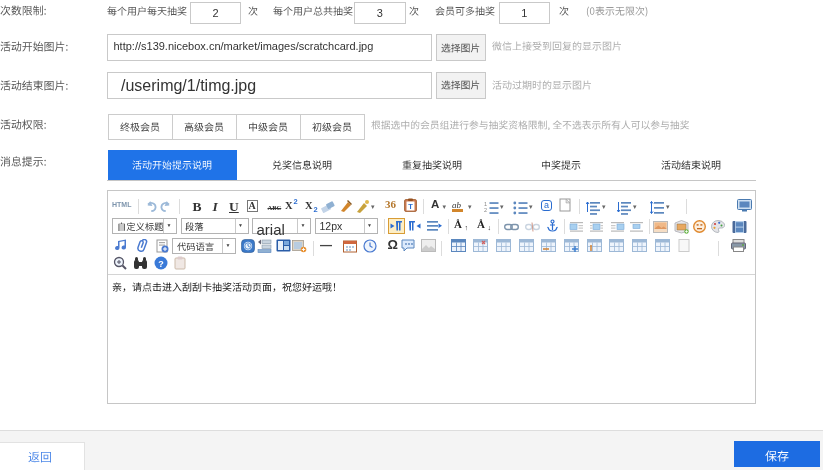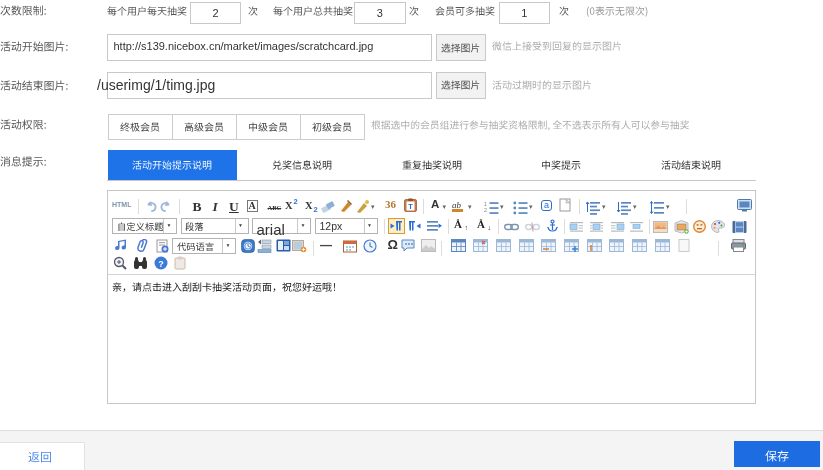--- a/index.html
+++ b/index.html
@@ -45,21 +45,21 @@
 <svg style="position:absolute;left:441.4px;top:42.7px;" width="40.2" height="10.8" viewBox="0 0 40.2 10.8">
     <path transform="translate(0,8.62)" d="M0.6 -7.5C1.2 -7 1.8 -6.3 2.1 -5.9L2.7 -6.3C2.4 -6.8 1.7 -7.4 1.2 -7.9ZM4.4 -7.9C4.1 -7.1 3.7 -6.2 3.2 -5.6C3.4 -5.5 3.7 -5.3 3.8 -5.2C4 -5.5 4.3 -5.9 4.5 -6.2H5.9V-4.8H3.1V-4.1H4.9C4.7 -2.9 4.3 -1.9 2.9 -1.4C3 -1.3 3.2 -1 3.3 -0.8C5 -1.5 5.5 -2.6 5.6 -4.1H6.7V-1.9C6.7 -1.1 6.8 -0.9 7.6 -0.9C7.7 -0.9 8.4 -0.9 8.5 -0.9C9.1 -0.9 9.3 -1.2 9.4 -2.5C9.2 -2.5 8.9 -2.6 8.8 -2.8C8.7 -1.7 8.7 -1.6 8.4 -1.6C8.3 -1.6 7.8 -1.6 7.7 -1.6C7.4 -1.6 7.4 -1.6 7.4 -1.9V-4.1H9.3V-4.8H6.6V-6.2H8.9V-6.9H6.6V-8.2H5.9V-6.9H4.8C4.9 -7.2 5 -7.5 5.1 -7.8ZM2.5 -4.5H0.5V-3.8H1.8V-0.8C1.3 -0.6 0.9 -0.3 0.4 0.1L0.9 0.8C1.5 0.2 2 -0.3 2.4 -0.3C2.6 -0.3 2.9 -0 3.3 0.2C3.9 0.6 4.7 0.7 5.9 0.7C6.8 0.7 8.5 0.6 9.3 0.6C9.3 0.4 9.4 -0 9.5 -0.2C8.5 -0.1 7 -0 5.9 -0C4.9 -0 4 -0.1 3.4 -0.5C2.9 -0.7 2.7 -1 2.5 -1Z M11.5 -8.2V-6.3H10.3V-5.6H11.5V-3.5C11 -3.3 10.5 -3.2 10.2 -3.1L10.3 -2.4L11.5 -2.8V-0.1C11.5 0 11.5 0 11.4 0.1C11.3 0.1 10.9 0.1 10.4 0C10.5 0.3 10.6 0.6 10.7 0.7C11.3 0.7 11.7 0.7 11.9 0.6C12.2 0.5 12.2 0.3 12.2 -0.1V-3L13.4 -3.4L13.3 -4L12.2 -3.7V-5.6H13.4V-6.3H12.2V-8.2ZM17.7 -7C17.3 -6.5 16.8 -6.1 16.3 -5.7C15.8 -6.1 15.3 -6.5 15 -7ZM13.7 -7.7V-7H14.3C14.7 -6.4 15.2 -5.8 15.7 -5.3C15 -4.9 14.1 -4.5 13.3 -4.3C13.4 -4.2 13.6 -3.9 13.7 -3.7C14.5 -4 15.5 -4.4 16.3 -4.9C17 -4.4 17.9 -4 18.9 -3.7C19 -3.9 19.2 -4.2 19.3 -4.3C18.4 -4.5 17.6 -4.9 16.9 -5.3C17.6 -5.9 18.3 -6.6 18.7 -7.5L18.3 -7.7L18.1 -7.7ZM15.9 -4V-3.2H13.9V-2.5H15.9V-1.5H13.4V-0.8H15.9V0.8H16.6V-0.8H19.2V-1.5H16.6V-2.5H18.5V-3.2H16.6V-4Z M23.3 -2.7C24.1 -2.6 25.1 -2.2 25.6 -2L25.9 -2.5C25.4 -2.7 24.4 -3 23.6 -3.2ZM22.3 -1.5C23.6 -1.3 25.3 -0.9 26.3 -0.6L26.6 -1.1C25.7 -1.5 24 -1.8 22.6 -2ZM20.4 -7.8V0.8H21.1V0.4H27.9V0.8H28.6V-7.8ZM21.1 -0.3V-7.1H27.9V-0.3ZM23.7 -6.9C23.2 -6.1 22.3 -5.4 21.5 -4.9C21.6 -4.8 21.9 -4.5 22 -4.4C22.3 -4.6 22.6 -4.9 22.9 -5.1C23.2 -4.8 23.6 -4.5 24 -4.3C23.1 -3.9 22.2 -3.6 21.3 -3.4C21.4 -3.3 21.6 -3 21.7 -2.8C22.6 -3 23.6 -3.4 24.6 -3.9C25.4 -3.4 26.3 -3.1 27.3 -2.9C27.3 -3.1 27.5 -3.3 27.7 -3.5C26.8 -3.6 25.9 -3.9 25.2 -4.2C25.9 -4.7 26.5 -5.3 26.9 -5.9L26.5 -6.2L26.4 -6.2H23.9C24 -6.3 24.2 -6.5 24.3 -6.7ZM23.3 -5.5 23.4 -5.6H25.9C25.6 -5.2 25.1 -4.9 24.6 -4.6C24.1 -4.8 23.6 -5.2 23.3 -5.5Z M31.2 -8V-4.7C31.2 -3 31 -1.2 29.8 0.2C30 0.4 30.2 0.6 30.4 0.8C31.3 -0.2 31.7 -1.4 31.8 -2.6H35.9V0.8H36.7V-3.4H31.9C31.9 -3.8 31.9 -4.3 31.9 -4.7V-4.9H38.2V-5.7H35.5V-8.2H34.7V-5.7H31.9V-8Z" fill="#4d4d4d"></path>
   </svg>
 <svg style="position:absolute;left:492.0px;top:41.2px;" width="131.0" height="11.0" viewBox="0 0 131.0 11.0">
     <path transform="translate(0,8.80)" d="M2 -8.4C1.6 -7.7 0.9 -6.9 0.3 -6.4C0.4 -6.3 0.6 -6 0.7 -5.8C1.4 -6.4 2.2 -7.3 2.7 -8.2ZM3.3 -3.2V-2C3.3 -1.3 3.2 -0.4 2.5 0.3C2.7 0.4 2.9 0.6 3 0.8C3.8 -0 3.9 -1.2 3.9 -2V-2.6H5.2V-1.4C5.2 -1 5.1 -0.9 5 -0.8C5 -0.6 5.2 -0.3 5.2 -0.2C5.4 -0.3 5.6 -0.5 6.8 -1.3C6.7 -1.5 6.7 -1.7 6.6 -1.9L5.9 -1.4V-3.2ZM7.4 -5.7H8.6C8.4 -4.5 8.2 -3.4 7.9 -2.5C7.6 -3.3 7.4 -4.3 7.3 -5.3ZM2.8 -4.5V-3.8H6.2V-3.9C6.3 -3.8 6.5 -3.6 6.5 -3.5C6.7 -3.7 6.8 -3.9 6.9 -4.2C7 -3.3 7.2 -2.4 7.5 -1.7C7.1 -0.9 6.5 -0.2 5.7 0.3C5.8 0.4 6.1 0.7 6.1 0.8C6.8 0.3 7.4 -0.2 7.8 -0.9C8.2 -0.2 8.6 0.4 9.2 0.8C9.3 0.6 9.5 0.3 9.7 0.2C9.1 -0.2 8.6 -0.8 8.2 -1.6C8.8 -2.7 9.1 -4.1 9.2 -5.7H9.6V-6.3H7.5C7.7 -7 7.8 -7.6 7.8 -8.3L7.1 -8.4C7 -6.8 6.7 -5.3 6.2 -4.3V-4.5ZM3 -7.6V-5.2H6.2V-7.6H5.6V-5.8H4.9V-8.4H4.3V-5.8H3.6V-7.6ZM2.2 -6.4C1.7 -5.3 0.9 -4.3 0.2 -3.6C0.3 -3.4 0.5 -3.1 0.6 -2.9C0.9 -3.2 1.2 -3.5 1.5 -3.9V0.8H2.2V-4.9C2.4 -5.3 2.7 -5.8 2.9 -6.2Z M13.8 -5.3V-4.7H18.7V-5.3ZM13.8 -3.9V-3.3H18.7V-3.9ZM13.1 -6.8V-6.1H19.5V-6.8ZM15.4 -8.2C15.7 -7.7 16 -7.2 16.1 -6.8L16.8 -7.1C16.6 -7.5 16.4 -8 16.1 -8.4ZM13.7 -2.4V0.8H14.3V0.4H18.1V0.8H18.8V-2.4ZM14.3 -0.2V-1.8H18.1V-0.2ZM12.6 -8.4C12.1 -6.9 11.2 -5.4 10.3 -4.4C10.4 -4.2 10.7 -3.8 10.7 -3.7C11.1 -4 11.4 -4.5 11.7 -5V0.8H12.4V-6.2C12.7 -6.8 13 -7.5 13.2 -8.2Z M24.3 -8.2V-0.4H20.5V0.3H29.5V-0.4H25.1V-4.4H28.8V-5.2H25.1V-8.2Z M34.6 -6.4C34.9 -6 35.1 -5.4 35.3 -5L35.9 -5.3C35.8 -5.7 35.4 -6.2 35.1 -6.6ZM31.6 -8.4V-6.4H30.4V-5.7H31.6V-3.5C31.1 -3.3 30.6 -3.2 30.3 -3.1L30.5 -2.4L31.6 -2.7V-0.1C31.6 0 31.6 0.1 31.4 0.1C31.3 0.1 31 0.1 30.6 0.1C30.7 0.3 30.8 0.6 30.8 0.8C31.4 0.8 31.7 0.8 32 0.6C32.2 0.5 32.3 0.3 32.3 -0.1V-3L33.3 -3.3L33.2 -4L32.3 -3.7V-5.7H33.3V-6.4H32.3V-8.4ZM35.7 -8.2C35.8 -8 36 -7.6 36.1 -7.4H33.8V-6.7H39.3V-7.4H36.9C36.8 -7.7 36.6 -8 36.4 -8.3ZM37.7 -6.6C37.5 -6.1 37.1 -5.5 36.8 -5H33.5V-4.4H39.5V-5H37.6C37.9 -5.4 38.1 -5.9 38.4 -6.4ZM37.6 -2.6C37.5 -2 37.1 -1.5 36.7 -1.1C36.1 -1.3 35.6 -1.5 35 -1.7C35.2 -2 35.4 -2.3 35.6 -2.6ZM34 -1.4C34.6 -1.2 35.4 -0.9 36.1 -0.6C35.4 -0.2 34.4 0 33.2 0.1C33.3 0.3 33.5 0.6 33.5 0.8C35 0.6 36 0.2 36.8 -0.3C37.6 0.1 38.4 0.5 38.9 0.8L39.4 0.2C38.9 -0.1 38.2 -0.4 37.4 -0.8C37.9 -1.3 38.2 -1.9 38.4 -2.6H39.6V-3.3H36C36.2 -3.6 36.3 -3.9 36.5 -4.2L35.8 -4.3C35.6 -4 35.4 -3.6 35.2 -3.3H33.4V-2.6H34.9C34.6 -2.1 34.3 -1.7 34 -1.4Z M48.2 -8.4C46.5 -8.1 43.4 -7.8 40.8 -7.7C40.9 -7.5 41 -7.2 41 -7C43.6 -7.2 46.7 -7.4 48.7 -7.8ZM44.3 -7.1C44.5 -6.6 44.8 -6 44.8 -5.6L45.5 -5.8C45.5 -6.1 45.2 -6.8 45 -7.2ZM47.7 -7.2C47.5 -6.7 47.1 -6 46.8 -5.5H42.4L43 -5.7C42.9 -6.1 42.6 -6.6 42.3 -7L41.7 -6.8C41.9 -6.4 42.2 -5.9 42.3 -5.5H40.7V-3.5H41.4V-4.9H48.5V-3.5H49.3V-5.5H47.6C47.9 -6 48.2 -6.5 48.5 -7ZM46.9 -3C46.5 -2.3 45.8 -1.7 45 -1.3C44.2 -1.8 43.5 -2.3 43.1 -3ZM41.9 -3.7V-3H42.4L42.3 -3C42.8 -2.2 43.5 -1.5 44.3 -0.9C43.2 -0.4 41.9 -0.1 40.5 0.1C40.7 0.3 40.9 0.6 41 0.8C42.4 0.5 43.8 0.1 45 -0.5C46.1 0.1 47.5 0.6 49 0.8C49.1 0.6 49.3 0.2 49.5 0.1C48.1 -0.1 46.8 -0.4 45.8 -0.9C46.7 -1.5 47.5 -2.4 48.1 -3.4L47.6 -3.8L47.4 -3.7Z M56.4 -7.5V-1.5H57.1V-7.5ZM58.4 -8.2V-0.4C58.4 -0.2 58.3 -0.1 58.2 -0.1C58 -0.1 57.5 -0.1 56.9 -0.2C57 0 57.1 0.4 57.1 0.6C57.9 0.6 58.4 0.6 58.7 0.4C59 0.3 59.1 0.1 59.1 -0.4V-8.2ZM50.6 -0.4 50.8 0.3C52.1 0 54 -0.3 55.8 -0.7L55.8 -1.3L53.6 -0.9V-2.5H55.6V-3.2H53.6V-4.2H52.9V-3.2H51V-2.5H52.9V-0.8ZM51.2 -4.4C51.4 -4.5 51.8 -4.5 54.9 -4.8C55.1 -4.6 55.2 -4.4 55.3 -4.2L55.9 -4.6C55.6 -5.2 54.9 -6.1 54.3 -6.8L53.8 -6.4C54 -6.1 54.3 -5.8 54.5 -5.4L52 -5.2C52.4 -5.8 52.8 -6.4 53.1 -7.1H55.9V-7.7H50.7V-7.1H52.3C52 -6.4 51.6 -5.7 51.4 -5.5C51.2 -5.3 51.1 -5.1 50.9 -5.1C51 -4.9 51.1 -4.5 51.2 -4.4Z M63.7 -5H66.2V-2.7H63.7ZM63 -5.7V-2H66.9V-5.7ZM60.8 -8V0.8H61.6V0.2H68.4V0.8H69.2V-8ZM61.6 -0.5V-7.2H68.4V-0.5Z M72.9 -4.4H77.5V-3.7H72.9ZM72.9 -5.6H77.5V-4.9H72.9ZM72.1 -6.1V-3.2H73.2C72.7 -2.4 71.8 -1.7 70.9 -1.3C71.1 -1.2 71.3 -0.9 71.5 -0.8C71.9 -1 72.3 -1.3 72.7 -1.7C73.1 -1.2 73.6 -0.8 74.2 -0.5C73 -0.2 71.7 0 70.3 0.1C70.5 0.3 70.6 0.6 70.6 0.8C72.1 0.7 73.7 0.4 75.1 -0.1C76.3 0.3 77.7 0.6 79.2 0.7C79.3 0.5 79.5 0.2 79.6 0.1C78.3 -0 77 -0.2 76 -0.5C76.9 -1 77.7 -1.6 78.2 -2.3L77.7 -2.6L77.6 -2.6H73.6C73.8 -2.8 73.9 -3 74 -3.2L74 -3.2H78.3V-6.1ZM72.7 -8.4C72.2 -7.4 71.3 -6.5 70.5 -5.9C70.6 -5.8 70.9 -5.5 71 -5.3C71.5 -5.7 72 -6.2 72.5 -6.8H79V-7.4H72.9C73.1 -7.7 73.2 -7.9 73.3 -8.2ZM77 -2C76.5 -1.5 75.8 -1.1 75 -0.8C74.3 -1.1 73.7 -1.5 73.2 -2Z M85.5 -4.2C86.1 -3.5 86.8 -2.5 87 -1.9L87.7 -2.3C87.4 -2.9 86.7 -3.9 86.1 -4.6ZM82.4 -8.4C82.3 -7.9 82.2 -7.3 82 -6.8H80.9V0.5H81.6V-0.2H84.3V-6.8H82.7C82.8 -7.2 83 -7.8 83.2 -8.3ZM81.6 -6.1H83.7V-4H81.6ZM81.6 -0.9V-3.4H83.7V-0.9ZM86 -8.4C85.7 -7.1 85.1 -5.7 84.4 -4.8C84.6 -4.7 84.9 -4.5 85.1 -4.4C85.4 -4.8 85.7 -5.5 86 -6.1H88.6C88.4 -2.1 88.3 -0.6 88 -0.2C87.8 -0.1 87.7 -0.1 87.5 -0.1C87.3 -0.1 86.7 -0.1 86 -0.1C86.2 0.1 86.3 0.4 86.3 0.6C86.8 0.6 87.4 0.6 87.8 0.6C88.1 0.6 88.4 0.5 88.6 0.2C89 -0.3 89.1 -1.9 89.3 -6.4C89.3 -6.5 89.3 -6.8 89.3 -6.8H86.3C86.4 -7.3 86.6 -7.8 86.7 -8.3Z M92.4 -5.7H97.6V-4.7H92.4ZM92.4 -7.3H97.6V-6.3H92.4ZM91.7 -7.9V-4H98.3V-7.9ZM98.2 -3.3C97.9 -2.7 97.3 -1.8 96.8 -1.3L97.4 -1C97.9 -1.5 98.4 -2.3 98.8 -3ZM91.2 -3C91.7 -2.3 92.1 -1.4 92.4 -0.9L93 -1.2C92.8 -1.7 92.2 -2.6 91.8 -3.2ZM95.7 -3.6V-0.4H94.2V-3.6H93.5V-0.4H90.4V0.3H99.6V-0.4H96.4V-3.6Z M102.3 -3.5C101.9 -2.4 101.2 -1.3 100.3 -0.6C100.5 -0.5 100.9 -0.2 101 -0.1C101.8 -0.9 102.6 -2.1 103.1 -3.3ZM106.8 -3.2C107.6 -2.2 108.3 -0.9 108.6 -0.1L109.3 -0.4C109 -1.3 108.3 -2.6 107.5 -3.5ZM101.5 -7.7V-6.9H108.5V-7.7ZM100.6 -5.2V-4.5H104.6V-0.2C104.6 -0 104.5 0 104.4 0C104.2 0 103.5 0 102.8 0C103 0.2 103.1 0.6 103.1 0.8C104 0.8 104.6 0.8 104.9 0.7C105.3 0.5 105.4 0.3 105.4 -0.2V-4.5H109.4V-5.2Z M113.8 -2.8C114.5 -2.6 115.6 -2.3 116.1 -2L116.4 -2.5C115.9 -2.8 114.9 -3.1 114.1 -3.2ZM112.8 -1.5C114.1 -1.4 115.9 -1 116.8 -0.6L117.2 -1.2C116.2 -1.5 114.5 -1.9 113.1 -2ZM110.8 -8V0.8H111.6V0.4H118.4V0.8H119.2V-8ZM111.6 -0.3V-7.3H118.4V-0.3ZM114.1 -7.1C113.6 -6.3 112.8 -5.5 111.9 -5C112.1 -4.9 112.3 -4.6 112.5 -4.5C112.8 -4.7 113.1 -5 113.4 -5.2C113.7 -4.9 114 -4.6 114.4 -4.3C113.6 -3.9 112.6 -3.6 111.7 -3.5C111.9 -3.3 112 -3 112.1 -2.9C113.1 -3.1 114.1 -3.5 115.1 -4C115.9 -3.5 116.9 -3.2 117.8 -3C117.9 -3.1 118.1 -3.4 118.2 -3.5C117.3 -3.7 116.5 -4 115.7 -4.3C116.4 -4.8 117.1 -5.4 117.5 -6.1L117.1 -6.3L117 -6.3H114.4C114.5 -6.5 114.7 -6.7 114.8 -6.9ZM113.8 -5.6 113.8 -5.7H116.4C116.1 -5.3 115.6 -5 115.1 -4.7C114.5 -4.9 114.1 -5.3 113.8 -5.6Z M121.8 -8.1V-4.8C121.8 -3 121.7 -1.2 120.4 0.2C120.6 0.4 120.8 0.6 121 0.8C121.9 -0.2 122.3 -1.4 122.5 -2.7H126.7V0.8H127.5V-3.4H122.5C122.6 -3.9 122.6 -4.4 122.6 -4.8V-5H129V-5.8H126.2V-8.4H125.4V-5.8H122.6V-8.1Z" fill="#aaa"></path>
   </svg>
 <svg style="position:absolute;left:0.0px;top:80.4px;" width="69.4" height="12.0" viewBox="0 0 69.4 12.0">
     <path transform="translate(0,9.59)" d="M1 -8.4C1.7 -8.1 2.6 -7.6 3 -7.2L3.5 -7.9C3 -8.2 2.1 -8.7 1.4 -9ZM0.5 -5.4C1.1 -5.1 2 -4.6 2.5 -4.3L2.9 -4.9C2.5 -5.2 1.5 -5.7 0.9 -6ZM0.7 0.2 1.4 0.7C2 -0.3 2.8 -1.6 3.4 -2.8L2.8 -3.3C2.2 -2.1 1.3 -0.7 0.7 0.2ZM3.5 -6V-5.2H6.6V-3.4H4.3V0.9H5V0.4H8.9V0.8H9.7V-3.4H7.4V-5.2H10.4V-6H7.4V-7.9C8.4 -8 9.2 -8.2 10 -8.5L9.3 -9.1C8.1 -8.7 5.9 -8.3 4 -8.1C4.1 -8 4.2 -7.6 4.2 -7.4C5 -7.5 5.8 -7.6 6.6 -7.7V-6ZM5 -0.3V-2.6H8.9V-0.3Z M11.9 -8.3V-7.5H16.1V-8.3ZM18 -9C18 -8.2 18 -7.4 18 -6.6H16.4V-5.9H18C17.8 -3.4 17.4 -1.1 15.9 0.3C16.1 0.4 16.4 0.7 16.5 0.9C18.1 -0.7 18.6 -3.2 18.8 -5.9H20.4C20.3 -2 20.1 -0.5 19.8 -0.2C19.7 -0.1 19.6 -0 19.4 -0C19.2 -0 18.6 -0 18 -0.1C18.1 0.1 18.2 0.5 18.2 0.7C18.8 0.7 19.4 0.7 19.8 0.7C20.1 0.7 20.3 0.6 20.5 0.3C20.9 -0.2 21 -1.7 21.2 -6.2C21.2 -6.3 21.2 -6.6 21.2 -6.6H18.8C18.8 -7.4 18.8 -8.2 18.8 -9ZM11.9 -0.5 11.9 -0.5V-0.5C12.1 -0.6 12.5 -0.7 15.6 -1.4L15.8 -0.7L16.5 -0.9C16.3 -1.7 15.8 -3 15.4 -4L14.7 -3.8C14.9 -3.3 15.1 -2.7 15.3 -2.1L12.7 -1.6C13.2 -2.6 13.6 -3.8 13.8 -4.9H16.3V-5.7H11.5V-4.9H13C12.7 -3.6 12.3 -2.4 12.1 -2C11.9 -1.6 11.8 -1.3 11.6 -1.2C11.7 -1 11.8 -0.6 11.9 -0.5Z M22.2 -0.6 22.3 0.3C23.4 0 24.9 -0.3 26.2 -0.6L26.2 -1.4C24.7 -1.1 23.2 -0.7 22.2 -0.6ZM22.4 -4.7C22.6 -4.7 22.8 -4.8 24.2 -4.9C23.7 -4.3 23.3 -3.7 23.1 -3.5C22.7 -3.1 22.5 -2.9 22.2 -2.8C22.3 -2.6 22.4 -2.2 22.5 -2C22.7 -2.1 23.1 -2.2 26.2 -2.8C26.2 -3 26.1 -3.3 26.1 -3.5L23.7 -3.1C24.6 -4.1 25.5 -5.2 26.2 -6.4L25.4 -6.9C25.2 -6.5 25 -6.1 24.7 -5.7L23.3 -5.6C23.9 -6.5 24.6 -7.6 25.1 -8.7L24.2 -9.1C23.8 -7.8 23 -6.5 22.7 -6.1C22.5 -5.8 22.3 -5.5 22.1 -5.5C22.2 -5.2 22.4 -4.8 22.4 -4.7ZM28.8 -9.2V-7.7H26.2V-6.9H28.8V-5.2H26.5V-4.4H31.9V-5.2H29.6V-6.9H32.1V-7.7H29.6V-9.2ZM26.8 -3.3V0.9H27.6V0.4H30.8V0.8H31.6V-3.3ZM27.6 -0.3V-2.6H30.8V-0.3Z M34.3 -6V-2.9H37.3C36.3 -1.7 34.6 -0.7 33.1 -0.2C33.3 -0 33.6 0.3 33.7 0.5C35.1 -0.1 36.6 -1.1 37.7 -2.3V0.9H38.6V-2.3C39.6 -1.1 41.2 -0.1 42.6 0.5C42.8 0.3 43 -0 43.2 -0.2C41.7 -0.7 40 -1.7 39 -2.9H42.1V-6H38.6V-7.2H42.8V-8H38.6V-9.1H37.7V-8H33.5V-7.2H37.7V-6ZM35.1 -5.3H37.7V-3.6H35.1ZM38.6 -5.3H41.2V-3.6H38.6Z M47.7 -3C48.6 -2.9 49.7 -2.5 50.3 -2.2L50.6 -2.7C50 -3 48.9 -3.4 48 -3.5ZM46.6 -1.7C48.1 -1.5 50 -1 51 -0.7L51.4 -1.3C50.3 -1.6 48.5 -2 47 -2.2ZM44.5 -8.7V0.9H45.3V0.4H52.8V0.9H53.6V-8.7ZM45.3 -0.3V-7.9H52.8V-0.3ZM48.1 -7.7C47.6 -6.8 46.6 -6 45.7 -5.4C45.9 -5.3 46.2 -5.1 46.3 -4.9C46.6 -5.1 46.9 -5.4 47.3 -5.7C47.6 -5.4 48 -5 48.4 -4.7C47.5 -4.3 46.5 -4 45.5 -3.8C45.6 -3.6 45.8 -3.3 45.9 -3.1C47 -3.4 48.1 -3.8 49.1 -4.3C50 -3.8 51.1 -3.5 52.1 -3.2C52.2 -3.4 52.4 -3.7 52.6 -3.8C51.6 -4 50.7 -4.3 49.8 -4.7C50.6 -5.2 51.3 -5.9 51.8 -6.6L51.3 -6.9L51.2 -6.8H48.4C48.5 -7.1 48.7 -7.3 48.8 -7.5ZM47.7 -6.1 47.8 -6.2H50.6C50.2 -5.8 49.7 -5.4 49.1 -5.1C48.6 -5.4 48.1 -5.7 47.7 -6.1Z M56.5 -8.9V-5.2C56.5 -3.3 56.3 -1.3 54.9 0.3C55.1 0.4 55.4 0.7 55.6 0.9C56.6 -0.2 57 -1.5 57.2 -2.9H61.8V0.9H62.7V-3.7H57.3C57.3 -4.3 57.3 -4.7 57.3 -5.2V-5.5H64.3V-6.3H61.3V-9.1H60.4V-6.3H57.3V-8.9Z M66.9 -4.3C67.3 -4.3 67.6 -4.6 67.6 -5C67.6 -5.5 67.3 -5.8 66.9 -5.8C66.5 -5.8 66.2 -5.5 66.2 -5C66.2 -4.6 66.5 -4.3 66.9 -4.3ZM66.9 0.1C67.3 0.1 67.6 -0.2 67.6 -0.6C67.6 -1.1 67.3 -1.4 66.9 -1.4C66.5 -1.4 66.2 -1.1 66.2 -0.6C66.2 -0.2 66.5 0.1 66.9 0.1Z" fill="#555"></path>
   </svg>
 <div class="inp" style="left:107px;top:71.5px;width:325px;height:27px"></div>
-<div class="abs" style="left:97px;top:77px;font-size:14px;color:#333">/userimg/1/timg.jpg</div>
+<div class="abs" style="left:121px;top:77px;font-size:16px;color:#333">/userimg/1/timg.jpg</div>
 <div class="btn" style="left:436px;top:71.5px;width:50px;height:27px"></div>
 <svg style="position:absolute;left:441.4px;top:80.2px;" width="40.2" height="10.8" viewBox="0 0 40.2 10.8">
     <path transform="translate(0,8.62)" d="M0.6 -7.5C1.2 -7 1.8 -6.3 2.1 -5.9L2.7 -6.3C2.4 -6.8 1.7 -7.4 1.2 -7.9ZM4.4 -7.9C4.1 -7.1 3.7 -6.2 3.2 -5.6C3.4 -5.5 3.7 -5.3 3.8 -5.2C4 -5.5 4.3 -5.9 4.5 -6.2H5.9V-4.8H3.1V-4.1H4.9C4.7 -2.9 4.3 -1.9 2.9 -1.4C3 -1.3 3.2 -1 3.3 -0.8C5 -1.5 5.5 -2.6 5.6 -4.1H6.7V-1.9C6.7 -1.1 6.8 -0.9 7.6 -0.9C7.7 -0.9 8.4 -0.9 8.5 -0.9C9.1 -0.9 9.3 -1.2 9.4 -2.5C9.2 -2.5 8.9 -2.6 8.8 -2.8C8.7 -1.7 8.7 -1.6 8.4 -1.6C8.3 -1.6 7.8 -1.6 7.7 -1.6C7.4 -1.6 7.4 -1.6 7.4 -1.9V-4.1H9.3V-4.8H6.6V-6.2H8.9V-6.9H6.6V-8.2H5.9V-6.9H4.8C4.9 -7.2 5 -7.5 5.1 -7.8ZM2.5 -4.5H0.5V-3.8H1.8V-0.8C1.3 -0.6 0.9 -0.3 0.4 0.1L0.9 0.8C1.5 0.2 2 -0.3 2.4 -0.3C2.6 -0.3 2.9 -0 3.3 0.2C3.9 0.6 4.7 0.7 5.9 0.7C6.8 0.7 8.5 0.6 9.3 0.6C9.3 0.4 9.4 -0 9.5 -0.2C8.5 -0.1 7 -0 5.9 -0C4.9 -0 4 -0.1 3.4 -0.5C2.9 -0.7 2.7 -1 2.5 -1Z M11.5 -8.2V-6.3H10.3V-5.6H11.5V-3.5C11 -3.3 10.5 -3.2 10.2 -3.1L10.3 -2.4L11.5 -2.8V-0.1C11.5 0 11.5 0 11.4 0.1C11.3 0.1 10.9 0.1 10.4 0C10.5 0.3 10.6 0.6 10.7 0.7C11.3 0.7 11.7 0.7 11.9 0.6C12.2 0.5 12.2 0.3 12.2 -0.1V-3L13.4 -3.4L13.3 -4L12.2 -3.7V-5.6H13.4V-6.3H12.2V-8.2ZM17.7 -7C17.3 -6.5 16.8 -6.1 16.3 -5.7C15.8 -6.1 15.3 -6.5 15 -7ZM13.7 -7.7V-7H14.3C14.7 -6.4 15.2 -5.8 15.7 -5.3C15 -4.9 14.1 -4.5 13.3 -4.3C13.4 -4.2 13.6 -3.9 13.7 -3.7C14.5 -4 15.5 -4.4 16.3 -4.9C17 -4.4 17.9 -4 18.9 -3.7C19 -3.9 19.2 -4.2 19.3 -4.3C18.4 -4.5 17.6 -4.9 16.9 -5.3C17.6 -5.9 18.3 -6.6 18.7 -7.5L18.3 -7.7L18.1 -7.7ZM15.9 -4V-3.2H13.9V-2.5H15.9V-1.5H13.4V-0.8H15.9V0.8H16.6V-0.8H19.2V-1.5H16.6V-2.5H18.5V-3.2H16.6V-4Z M23.3 -2.7C24.1 -2.6 25.1 -2.2 25.6 -2L25.9 -2.5C25.4 -2.7 24.4 -3 23.6 -3.2ZM22.3 -1.5C23.6 -1.3 25.3 -0.9 26.3 -0.6L26.6 -1.1C25.7 -1.5 24 -1.8 22.6 -2ZM20.4 -7.8V0.8H21.1V0.4H27.9V0.8H28.6V-7.8ZM21.1 -0.3V-7.1H27.9V-0.3ZM23.7 -6.9C23.2 -6.1 22.3 -5.4 21.5 -4.9C21.6 -4.8 21.9 -4.5 22 -4.4C22.3 -4.6 22.6 -4.9 22.9 -5.1C23.2 -4.8 23.6 -4.5 24 -4.3C23.1 -3.9 22.2 -3.6 21.3 -3.4C21.4 -3.3 21.6 -3 21.7 -2.8C22.6 -3 23.6 -3.4 24.6 -3.9C25.4 -3.4 26.3 -3.1 27.3 -2.9C27.3 -3.1 27.5 -3.3 27.7 -3.5C26.8 -3.6 25.9 -3.9 25.2 -4.2C25.9 -4.7 26.5 -5.3 26.9 -5.9L26.5 -6.2L26.4 -6.2H23.9C24 -6.3 24.2 -6.5 24.3 -6.7ZM23.3 -5.5 23.4 -5.6H25.9C25.6 -5.2 25.1 -4.9 24.6 -4.6C24.1 -4.8 23.6 -5.2 23.3 -5.5Z M31.2 -8V-4.7C31.2 -3 31 -1.2 29.8 0.2C30 0.4 30.2 0.6 30.4 0.8C31.3 -0.2 31.7 -1.4 31.8 -2.6H35.9V0.8H36.7V-3.4H31.9C31.9 -3.8 31.9 -4.3 31.9 -4.7V-4.9H38.2V-5.7H35.5V-8.2H34.7V-5.7H31.9V-8Z" fill="#4d4d4d"></path>
   </svg>
 <svg style="position:absolute;left:492.0px;top:79.5px;" width="101.0" height="11.0" viewBox="0 0 101.0 11.0">
     <path transform="translate(0,8.80)" d="M0.9 -7.7C1.5 -7.4 2.4 -6.9 2.8 -6.6L3.2 -7.2C2.8 -7.5 1.9 -8 1.3 -8.3ZM0.4 -5C1 -4.7 1.9 -4.2 2.3 -3.9L2.7 -4.5C2.3 -4.8 1.4 -5.2 0.8 -5.5ZM0.7 0.2 1.3 0.7C1.9 -0.3 2.6 -1.5 3.1 -2.6L2.6 -3.1C2 -1.9 1.2 -0.6 0.7 0.2ZM3.2 -5.5V-4.8H6.1V-3.1H3.9V0.8H4.6V0.4H8.2V0.7H8.9V-3.1H6.8V-4.8H9.6V-5.5H6.8V-7.2C7.7 -7.4 8.5 -7.6 9.1 -7.8L8.5 -8.4C7.4 -8 5.4 -7.7 3.7 -7.5C3.8 -7.3 3.9 -7 3.9 -6.8C4.6 -6.9 5.4 -7 6.1 -7.1V-5.5ZM4.6 -0.3V-2.4H8.2V-0.3Z M10.9 -7.6V-6.9H14.8V-7.6ZM16.5 -8.2C16.5 -7.5 16.5 -6.8 16.5 -6.1H15.1V-5.4H16.5C16.4 -3.1 15.9 -1 14.6 0.2C14.8 0.4 15 0.6 15.2 0.8C16.6 -0.6 17.1 -2.9 17.2 -5.4H18.7C18.6 -1.8 18.5 -0.5 18.2 -0.2C18.1 -0.1 18 -0 17.8 -0C17.6 -0 17.1 -0 16.5 -0.1C16.6 0.1 16.7 0.4 16.7 0.6C17.3 0.7 17.8 0.7 18.1 0.7C18.4 0.6 18.6 0.5 18.8 0.3C19.2 -0.2 19.3 -1.6 19.5 -5.7C19.5 -5.8 19.5 -6.1 19.5 -6.1H17.2C17.3 -6.8 17.3 -7.5 17.3 -8.2ZM10.9 -0.4 10.9 -0.5V-0.4C11.1 -0.6 11.5 -0.7 14.3 -1.3L14.5 -0.6L15.1 -0.9C14.9 -1.6 14.5 -2.8 14.1 -3.6L13.5 -3.5C13.7 -3 13.9 -2.5 14.1 -1.9L11.7 -1.4C12.1 -2.3 12.4 -3.5 12.7 -4.5H14.9V-5.2H10.5V-4.5H11.9C11.7 -3.3 11.2 -2.2 11.1 -1.8C10.9 -1.4 10.8 -1.2 10.7 -1.1C10.7 -1 10.8 -0.6 10.9 -0.4Z M20.8 -7.7C21.4 -7.2 22 -6.5 22.3 -6L22.9 -6.5C22.6 -6.9 21.9 -7.6 21.4 -8.1ZM23.8 -4.8C24.3 -4.2 24.9 -3.3 25.2 -2.8L25.8 -3.1C25.6 -3.6 24.9 -4.5 24.4 -5.1ZM22.6 -4.7H20.5V-4H21.9V-1.3C21.4 -1.2 20.9 -0.7 20.4 -0.1L20.9 0.6C21.4 -0.1 21.9 -0.7 22.2 -0.7C22.4 -0.7 22.8 -0.4 23.2 -0.1C23.9 0.3 24.7 0.4 26 0.4C26.9 0.4 28.7 0.4 29.4 0.3C29.4 0.1 29.6 -0.3 29.6 -0.5C28.7 -0.4 27.2 -0.3 26 -0.3C24.9 -0.3 24 -0.4 23.4 -0.8C23 -1 22.8 -1.2 22.6 -1.3ZM27.2 -8.4V-6.6H23.3V-5.9H27.2V-1.9C27.2 -1.7 27.1 -1.7 26.9 -1.7C26.7 -1.7 26 -1.7 25.3 -1.7C25.4 -1.5 25.5 -1.2 25.6 -0.9C26.5 -0.9 27.1 -0.9 27.5 -1.1C27.8 -1.2 28 -1.4 28 -1.9V-5.9H29.4V-6.6H28V-8.4Z M31.8 -1.4C31.5 -0.8 30.9 -0.1 30.4 0.4C30.6 0.5 30.9 0.7 31 0.8C31.6 0.3 32.1 -0.5 32.5 -1.2ZM33.2 -1.1C33.6 -0.7 34.1 0 34.2 0.4L34.9 0.1C34.6 -0.4 34.2 -1 33.8 -1.4ZM38.5 -7.2V-5.6H36.5V-7.2ZM35.8 -7.9V-4.3C35.8 -2.8 35.7 -0.9 34.9 0.4C35 0.5 35.4 0.7 35.5 0.8C36.1 -0.1 36.3 -1.4 36.4 -2.6H38.5V-0.2C38.5 -0 38.5 0 38.4 0C38.2 0.1 37.7 0.1 37.2 0C37.3 0.2 37.4 0.6 37.4 0.8C38.1 0.8 38.6 0.8 38.9 0.6C39.2 0.5 39.3 0.3 39.3 -0.2V-7.9ZM38.5 -4.9V-3.3H36.5C36.5 -3.6 36.5 -4 36.5 -4.3V-4.9ZM33.9 -8.3V-7.1H32V-8.3H31.4V-7.1H30.5V-6.4H31.4V-2.3H30.4V-1.6H35.3V-2.3H34.6V-6.4H35.3V-7.1H34.6V-8.3ZM32 -6.4H33.9V-5.5H32ZM32 -4.9H33.9V-3.9H32ZM32 -3.3H33.9V-2.3H32Z M44.7 -4.5C45.3 -3.8 46 -2.7 46.3 -2.1L46.9 -2.5C46.6 -3.1 45.9 -4.1 45.4 -4.9ZM43.2 -4V-1.7H41.5V-4ZM43.2 -4.7H41.5V-6.9H43.2ZM40.8 -7.6V-0.2H41.5V-1.1H43.9V-7.6ZM47.6 -8.3V-6.4H44.4V-5.7H47.6V-0.3C47.6 -0.1 47.6 -0.1 47.4 -0.1C47.1 -0 46.4 -0 45.6 -0.1C45.7 0.1 45.9 0.5 45.9 0.7C46.9 0.7 47.5 0.7 47.9 0.6C48.3 0.4 48.4 0.2 48.4 -0.3V-5.7H49.6V-6.4H48.4V-8.3Z M55.5 -4.2C56.1 -3.5 56.8 -2.5 57 -1.9L57.7 -2.3C57.4 -2.9 56.7 -3.9 56.1 -4.6ZM52.4 -8.4C52.3 -7.9 52.1 -7.3 52 -6.8H50.9V0.5H51.6V-0.2H54.4V-6.8H52.7C52.9 -7.2 53 -7.8 53.2 -8.3ZM51.6 -6.1H53.7V-4H51.6ZM51.6 -0.9V-3.4H53.7V-0.9ZM56 -8.4C55.7 -7.1 55.1 -5.7 54.4 -4.8C54.6 -4.7 54.9 -4.5 55.1 -4.4C55.4 -4.8 55.7 -5.5 56 -6.1H58.6C58.4 -2.1 58.3 -0.6 58 -0.2C57.8 -0.1 57.7 -0.1 57.5 -0.1C57.3 -0.1 56.7 -0.1 56 -0.1C56.2 0.1 56.3 0.4 56.3 0.6C56.9 0.6 57.4 0.6 57.8 0.6C58.1 0.6 58.4 0.5 58.6 0.2C59 -0.3 59.1 -1.9 59.3 -6.4C59.3 -6.5 59.3 -6.8 59.3 -6.8H56.3C56.4 -7.3 56.6 -7.8 56.7 -8.3Z M62.4 -5.7H67.6V-4.7H62.4ZM62.4 -7.3H67.6V-6.3H62.4ZM61.7 -7.9V-4H68.3V-7.9ZM68.2 -3.3C67.9 -2.7 67.3 -1.8 66.8 -1.3L67.4 -1C67.9 -1.5 68.4 -2.3 68.8 -3ZM61.2 -3C61.6 -2.3 62.1 -1.4 62.4 -0.9L63 -1.2C62.8 -1.7 62.2 -2.6 61.8 -3.2ZM65.7 -3.6V-0.4H64.2V-3.6H63.5V-0.4H60.4V0.3H69.6V-0.4H66.4V-3.6Z M72.3 -3.5C71.9 -2.4 71.2 -1.3 70.3 -0.6C70.5 -0.5 70.9 -0.2 71 -0.1C71.8 -0.9 72.6 -2.1 73.1 -3.3ZM76.8 -3.2C77.6 -2.2 78.3 -0.9 78.6 -0.1L79.3 -0.4C79 -1.3 78.3 -2.6 77.5 -3.5ZM71.5 -7.7V-6.9H78.5V-7.7ZM70.6 -5.2V-4.5H74.6V-0.2C74.6 -0 74.5 0 74.4 0C74.2 0 73.5 0 72.8 0C73 0.2 73.1 0.6 73.1 0.8C74 0.8 74.6 0.8 74.9 0.7C75.3 0.5 75.4 0.3 75.4 -0.2V-4.5H79.4V-5.2Z M83.8 -2.8C84.5 -2.6 85.6 -2.3 86.1 -2L86.4 -2.5C85.9 -2.8 84.9 -3.1 84.1 -3.2ZM82.8 -1.5C84.1 -1.4 85.9 -1 86.8 -0.6L87.2 -1.2C86.2 -1.5 84.5 -1.9 83.1 -2ZM80.8 -8V0.8H81.6V0.4H88.4V0.8H89.2V-8ZM81.6 -0.3V-7.3H88.4V-0.3ZM84.1 -7.1C83.6 -6.3 82.8 -5.5 81.9 -5C82.1 -4.9 82.3 -4.6 82.5 -4.5C82.8 -4.7 83.1 -5 83.4 -5.2C83.7 -4.9 84 -4.6 84.4 -4.3C83.6 -3.9 82.6 -3.6 81.7 -3.5C81.9 -3.3 82 -3 82.1 -2.9C83.1 -3.1 84.1 -3.5 85.1 -4C85.9 -3.5 86.9 -3.2 87.8 -3C87.9 -3.1 88.1 -3.4 88.2 -3.5C87.3 -3.7 86.5 -4 85.7 -4.3C86.4 -4.8 87.1 -5.4 87.5 -6.1L87.1 -6.3L87 -6.3H84.4C84.5 -6.5 84.7 -6.7 84.8 -6.9ZM83.8 -5.6 83.8 -5.7H86.4C86.1 -5.3 85.6 -5 85.1 -4.7C84.5 -4.9 84.1 -5.3 83.8 -5.6Z M91.8 -8.1V-4.8C91.8 -3 91.7 -1.2 90.4 0.2C90.6 0.4 90.8 0.6 91 0.8C91.9 -0.2 92.3 -1.4 92.5 -2.7H96.7V0.8H97.5V-3.4H92.5C92.6 -3.9 92.6 -4.4 92.6 -4.8V-5H99V-5.8H96.2V-8.4H95.4V-5.8H92.6V-8.1Z" fill="#aaa"></path>
   </svg>
 <svg style="position:absolute;left:0.0px;top:119.0px;" width="47.6" height="12.0" viewBox="0 0 47.6 12.0">
     <path transform="translate(0,9.59)" d="M1 -8.4C1.7 -8.1 2.6 -7.6 3 -7.2L3.5 -7.9C3 -8.2 2.1 -8.7 1.4 -9ZM0.5 -5.4C1.1 -5.1 2 -4.6 2.5 -4.3L2.9 -4.9C2.5 -5.2 1.5 -5.7 0.9 -6ZM0.7 0.2 1.4 0.7C2 -0.3 2.8 -1.6 3.4 -2.8L2.8 -3.3C2.2 -2.1 1.3 -0.7 0.7 0.2ZM3.5 -6V-5.2H6.6V-3.4H4.3V0.9H5V0.4H8.9V0.8H9.7V-3.4H7.4V-5.2H10.4V-6H7.4V-7.9C8.4 -8 9.2 -8.2 10 -8.5L9.3 -9.1C8.1 -8.7 5.9 -8.3 4 -8.1C4.1 -8 4.2 -7.6 4.2 -7.4C5 -7.5 5.8 -7.6 6.6 -7.7V-6ZM5 -0.3V-2.6H8.9V-0.3Z M11.9 -8.3V-7.5H16.1V-8.3ZM18 -9C18 -8.2 18 -7.4 18 -6.6H16.4V-5.9H18C17.8 -3.4 17.4 -1.1 15.9 0.3C16.1 0.4 16.4 0.7 16.5 0.9C18.1 -0.7 18.6 -3.2 18.8 -5.9H20.4C20.3 -2 20.1 -0.5 19.8 -0.2C19.7 -0.1 19.6 -0 19.4 -0C19.2 -0 18.6 -0 18 -0.1C18.1 0.1 18.2 0.5 18.2 0.7C18.8 0.7 19.4 0.7 19.8 0.7C20.1 0.7 20.3 0.6 20.5 0.3C20.9 -0.2 21 -1.7 21.2 -6.2C21.2 -6.3 21.2 -6.6 21.2 -6.6H18.8C18.8 -7.4 18.8 -8.2 18.8 -9ZM11.9 -0.5 11.9 -0.5V-0.5C12.1 -0.6 12.5 -0.7 15.6 -1.4L15.8 -0.7L16.5 -0.9C16.3 -1.7 15.8 -3 15.4 -4L14.7 -3.8C14.9 -3.3 15.1 -2.7 15.3 -2.1L12.7 -1.6C13.2 -2.6 13.6 -3.8 13.8 -4.9H16.3V-5.7H11.5V-4.9H13C12.7 -3.6 12.3 -2.4 12.1 -2C11.9 -1.6 11.8 -1.3 11.6 -1.2C11.7 -1 11.8 -0.6 11.9 -0.5Z M31.1 -7.4C30.7 -5.5 30.1 -3.9 29.2 -2.6C28.4 -3.9 27.9 -5.4 27.6 -7.4ZM26.4 -8.2V-7.4H26.8C27.2 -5.1 27.7 -3.4 28.7 -2C27.9 -1 26.9 -0.3 25.8 0.2C26 0.3 26.2 0.7 26.3 0.9C27.4 0.4 28.4 -0.3 29.2 -1.3C29.9 -0.5 30.7 0.2 31.8 0.9C31.9 0.7 32.1 0.4 32.4 0.3C31.3 -0.4 30.4 -1.1 29.7 -2C30.8 -3.4 31.6 -5.5 32 -8L31.5 -8.2L31.3 -8.2ZM24.1 -9.2V-6.8H22.3V-6.1H23.9C23.5 -4.6 22.8 -2.8 22 -1.9C22.2 -1.7 22.4 -1.4 22.5 -1.1C23.1 -1.9 23.7 -3.2 24.1 -4.6V0.9H24.9V-4.7C25.4 -4.1 26 -3.2 26.3 -2.8L26.7 -3.6C26.5 -3.9 25.3 -5.3 24.9 -5.6V-6.1H26.4V-6.8H24.9V-9.2Z M33.7 -8.7V0.9H34.4V-8H36C35.8 -7.2 35.5 -6.3 35.2 -5.5C35.9 -4.6 36.1 -3.9 36.1 -3.3C36.1 -2.9 36.1 -2.6 35.9 -2.5C35.8 -2.5 35.7 -2.4 35.6 -2.4C35.4 -2.4 35.2 -2.4 34.9 -2.4C35.1 -2.2 35.1 -1.9 35.1 -1.7C35.4 -1.7 35.7 -1.7 35.9 -1.7C36.1 -1.8 36.3 -1.8 36.4 -1.9C36.7 -2.2 36.9 -2.6 36.9 -3.2C36.9 -3.9 36.7 -4.7 35.9 -5.6C36.3 -6.5 36.7 -7.5 37 -8.4L36.4 -8.7L36.3 -8.7ZM41.5 -6V-4.6H38.3V-6ZM41.5 -6.6H38.3V-8H41.5ZM37.5 0.9C37.7 0.7 38 0.6 40.3 0C40.3 -0.2 40.2 -0.5 40.3 -0.7L38.3 -0.3V-3.9H39.4C39.9 -1.7 41 -0 42.7 0.8C42.8 0.6 43 0.3 43.2 0.1C42.3 -0.3 41.6 -0.9 41.1 -1.7C41.7 -2 42.4 -2.5 43 -3L42.4 -3.5C42 -3.1 41.3 -2.6 40.7 -2.2C40.5 -2.7 40.3 -3.3 40.1 -3.9H42.3V-8.7H37.5V-0.6C37.5 -0.1 37.3 0.1 37.1 0.2C37.2 0.4 37.4 0.7 37.5 0.9Z M45.1 -4.3C45.5 -4.3 45.8 -4.6 45.8 -5C45.8 -5.5 45.5 -5.8 45.1 -5.8C44.7 -5.8 44.4 -5.5 44.4 -5C44.4 -4.6 44.7 -4.3 45.1 -4.3ZM45.1 0.1C45.5 0.1 45.8 -0.2 45.8 -0.6C45.8 -1.1 45.5 -1.4 45.1 -1.4C44.7 -1.4 44.4 -1.1 44.4 -0.6C44.4 -0.2 44.7 0.1 45.1 0.1Z" fill="#555"></path>
   </svg>

